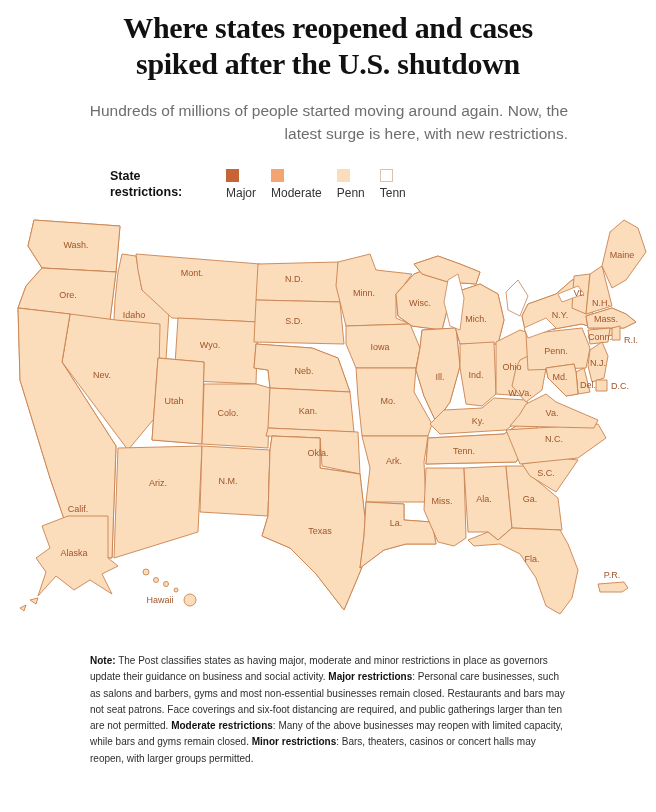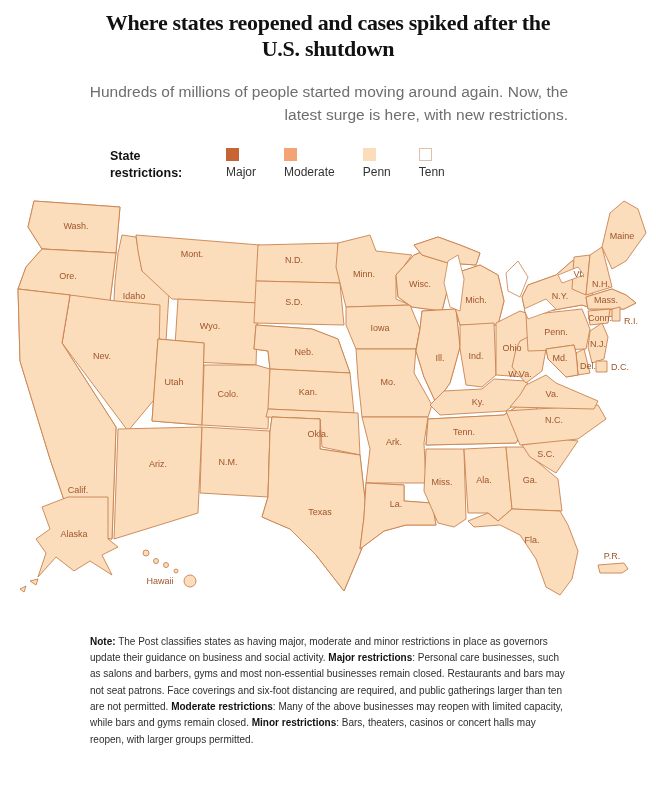--- a/index.html
+++ b/index.html
@@ -1,24 +1,24 @@
 <!DOCTYPE html>
 <html><head>
 <meta charset="utf-8">
 <style>
   html,body{margin:0;padding:0;background:#fff;}
   body{width:656px;font-family:"Liberation Sans",sans-serif;color:#222;}
   .wrap{width:656px;overflow:hidden;}
-  .title{font-family:"Liberation Serif",serif;font-weight:700;font-size:22px;line-height:1.2;
+  .title{font-family:"Liberation Serif",serif;font-weight:700;font-size:30px;line-height:1.2;
          text-align:center;max-width:480px;margin:10px auto 0;letter-spacing:-0.3px;color:#111;}
   .subtitle{font-size:15.5px;line-height:1.5;text-align:right;color:#6e6e6e;
             max-width:480px;margin:17px auto 0;}
-  .legend{display:flex;align-items:flex-start;margin:22px 0 4px 110px;}
+  .legend{display:flex;align-items:flex-end;margin:22px 0 4px 110px;}
   .legend-title{font-weight:700;font-size:12.5px;line-height:1.3;color:#111;width:92px;flex:none;}
-  .legend-items{display:flex;gap:28px;margin-left:24px;}
+  .legend-items{display:flex;gap:15px;margin-left:24px;}
   .legend-item{display:flex;flex-direction:column;align-items:flex-start;}
   .swatch{width:13px;height:13px;margin-bottom:4px;flex:none;}
   .swatch.none{background:#fff;border:1px solid #dfc0a8;width:11px;height:11px;}
   .swatch.vary{background-image:radial-gradient(circle,#eeb095 1px,rgba(0,0,0,0) 1.3px);
                background-size:4px 4px;background-position:1px 1px;}
   .legend-item-label{font-size:12px;color:#333;}
   .mapbox{margin:10px 0 0 8px;text-align:center;}
   svg text{font-family:"Liberation Sans",sans-serif;font-size:9px;fill:#a0552a;}
   svg .st{stroke:#c9824f;stroke-width:0.9;stroke-linejoin:round;fill:#fbdcbb;}
   svg .lake{fill:#ffffff;stroke:#c9824f;stroke-width:0.8;stroke-linejoin:round;}

